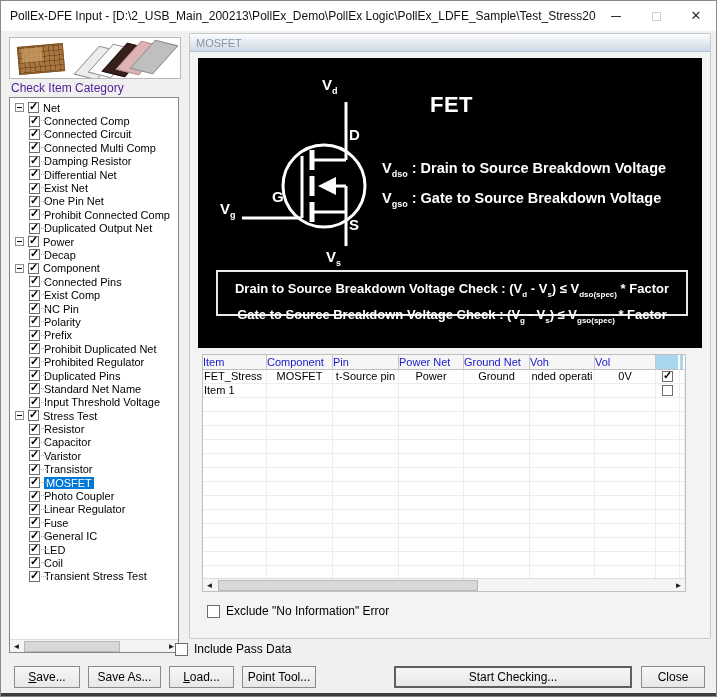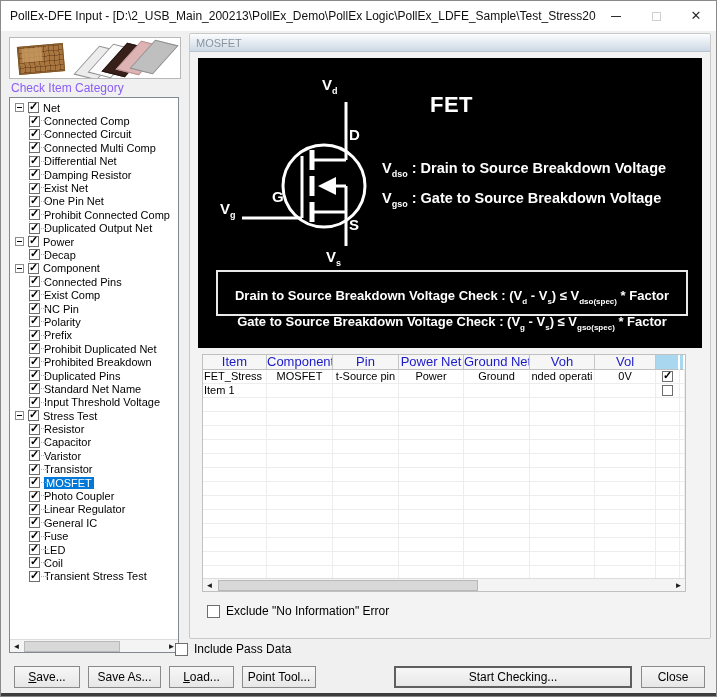--- a/index.html
+++ b/index.html
@@ -25,21 +25,21 @@
                          repeating-linear-gradient(90deg,rgba(60,30,0,.35) 0 1px,transparent 1px 5px);
         border:1px solid #7c5526;}
   .chip-core{position:absolute;left:12px;top:10px;width:20px;height:14px;background:#c79b61;transform:rotate(-5deg);opacity:.8;}
   .layer{position:absolute;width:24px;height:34px;border:1px solid #8f8f8f;transform:rotate(14deg) skewX(-28deg);}
   .layer1{left:76px;top:8px;background:#ececec;}
   .layer2{left:90px;top:6px;background:#fcfcfc;}
   .layer3{left:104px;top:5px;background:#38201a;border-color:#241410;}
   .layer4{left:118px;top:3px;background:#ddb3b3;border-color:#b98f8f;}
   .layer5{left:132px;top:2px;background:#bfbfbf;}
 
-  .category-label{position:absolute;left:10px;top:50px;font-size:12px;color:#8b5cf6;}
+  .category-label{position:absolute;left:10px;top:50px;font-size:12px;color:#4c1d95;}
 
   .tree-box{position:absolute;left:8px;top:66px;width:170px;height:556px;background:#fff;border:1px solid #828790;}
   .tree-content{position:absolute;left:1px;top:1px;right:1px;bottom:15px;overflow:hidden;padding-top:2px;}
   .tree-content::before{content:"";position:absolute;left:18px;top:7px;height:322px;border-left:1px dotted #ababab;}
   .tree-row{height:13.4px;display:flex;align-items:center;font-size:11px;padding-left:4px;position:relative;white-space:nowrap;}
   .tree-row.child{padding-left:18px;}
   .tree-row.child::before{content:"";position:absolute;left:30px;top:6px;width:7px;border-top:1px dotted #ababab;}
   .expand{width:9px;height:9px;border:1px solid #8c8c8c;background:#fff;margin-right:4px;position:relative;flex:none;z-index:1;}
   .expand::after{content:"";position:absolute;left:1px;right:1px;top:3px;border-top:1px solid #000;}
   .cb{width:11px;height:11px;border:1px solid #6e6e6e;background:#fff;margin-right:4px;flex:none;position:relative;}
@@ -66,30 +66,30 @@
   .fet-image{position:absolute;left:8px;top:24px;width:504px;height:290px;background:#000;color:#fff;overflow:hidden;}
   .fet-image svg{position:absolute;left:0;top:0;}
   .fet-title{position:absolute;left:232px;top:34px;font-size:22px;font-weight:bold;letter-spacing:.5px;}
   .term{position:absolute;font-size:15px;font-weight:bold;}
   .term sub,.defline sub{font-size:9px;}
   .t-vd{left:124px;top:18px;}  .t-d{left:151px;top:68px;}
   .t-vg{left:22px;top:142px;}  .t-g{left:74px;top:130px;}
   .t-s{left:151px;top:158px;}  .t-vs{left:128px;top:190px;}
   .defs{position:absolute;left:184px;top:98px;}
   .defline{font-size:14.5px;font-weight:bold;line-height:24px;white-space:nowrap;}
-  .formula-box{position:absolute;left:18px;top:212px;width:472px;height:46px;border:2px solid #e9e9e9;text-align:center;padding-top:14px;}
+  .formula-box{position:absolute;left:18px;top:212px;width:472px;height:46px;border:2px solid #e9e9e9;text-align:center;padding-top:7px;}
   .formula-line{font-size:13px;font-weight:bold;line-height:20px;white-space:nowrap;}
   .formula-line sub{font-size:8px;}
 
   
   .stress-table{position:absolute;left:12px;top:320px;width:484px;height:238px;background:#fff;border:1px solid #c0c0c0;}
   .thead,.trow{display:grid;grid-template-columns:64px 66px 66px 65px 66px 65px 61px 24px 5px;}
   .thead{height:15px;}
-  .th{font-size:13px;color:var(--table-header-text,#1a1ac8);background:#f6f6f6;border-right:1px solid #c6c6c6;
-      border-bottom:1px solid #c0c0c0;text-align:center;line-height:14px;overflow:hidden;white-space:nowrap;}
+  .th{font-size:11px;color:var(--table-header-text,#1a1ac8);background:#f6f6f6;border-right:1px solid #c6c6c6;
+      border-bottom:1px solid #c0c0c0;text-align:left;line-height:14px;overflow:hidden;white-space:nowrap;}
   .th.sel{background:var(--checkbox-col-highlight,#a9d7ef);border-right:2px solid #fff;}
   .trow{height:14px;}
   .td{font-size:11px;color:#000;border-right:1px solid #ededed;border-bottom:1px solid #ededed;text-align:center;
       line-height:13px;overflow:hidden;white-space:nowrap;}
   .td.first{text-align:left;padding-left:1px;}
   .td.check{display:flex;align-items:center;justify-content:center;}
   .td .cb{margin:0;}
 
   
   .chk{position:absolute;display:flex;align-items:center;font-size:12px;color:#000;white-space:nowrap;}
@@ -153,25 +153,25 @@
           <div class="tree-row child">
             <span class="cb on"></span>
             <span class="tlabel">Connected Circuit</span>
           </div>
           <div class="tree-row child">
             <span class="cb on"></span>
             <span class="tlabel">Connected Multi Comp</span>
           </div>
           <div class="tree-row child">
             <span class="cb on"></span>
+            <span class="tlabel">Damping Resistor</span>
+          </div>
+          <div class="tree-row child">
+            <span class="cb on"></span>
             <span class="tlabel">Differential Net</span>
-          </div>
-          <div class="tree-row child">
-            <span class="cb on"></span>
-            <span class="tlabel">Damping Resistor</span>
           </div>
           <div class="tree-row child">
             <span class="cb on"></span>
             <span class="tlabel">Exist Net</span>
           </div>
           <div class="tree-row child">
             <span class="cb on"></span>
             <span class="tlabel">One Pin Net</span>
           </div>
           <div class="tree-row child">
@@ -215,21 +215,21 @@
           <div class="tree-row child">
             <span class="cb on"></span>
             <span class="tlabel">Prefix</span>
           </div>
           <div class="tree-row child">
             <span class="cb on"></span>
             <span class="tlabel">Prohibit Duplicated Net</span>
           </div>
           <div class="tree-row child">
             <span class="cb on"></span>
-            <span class="tlabel">Prohibited Breakdown</span>
+            <span class="tlabel">Prohibited Regulator</span>
           </div>
           <div class="tree-row child">
             <span class="cb on"></span>
             <span class="tlabel">Duplicated Pins</span>
           </div>
           <div class="tree-row child">
             <span class="cb on"></span>
             <span class="tlabel">Standard Net Name</span>
           </div>
           <div class="tree-row child">
@@ -264,25 +264,25 @@
           <div class="tree-row child">
             <span class="cb on"></span>
             <span class="tlabel">Photo Coupler</span>
           </div>
           <div class="tree-row child">
             <span class="cb on"></span>
             <span class="tlabel">Linear Regulator</span>
           </div>
           <div class="tree-row child">
             <span class="cb on"></span>
+            <span class="tlabel">Fuse</span>
+          </div>
+          <div class="tree-row child">
+            <span class="cb on"></span>
             <span class="tlabel">General IC</span>
-          </div>
-          <div class="tree-row child">
-            <span class="cb on"></span>
-            <span class="tlabel">Fuse</span>
           </div>
           <div class="tree-row child">
             <span class="cb on"></span>
             <span class="tlabel">LED</span>
           </div>
           <div class="tree-row child">
             <span class="cb on"></span>
             <span class="tlabel">Coil</span>
           </div>
           <div class="tree-row child">

